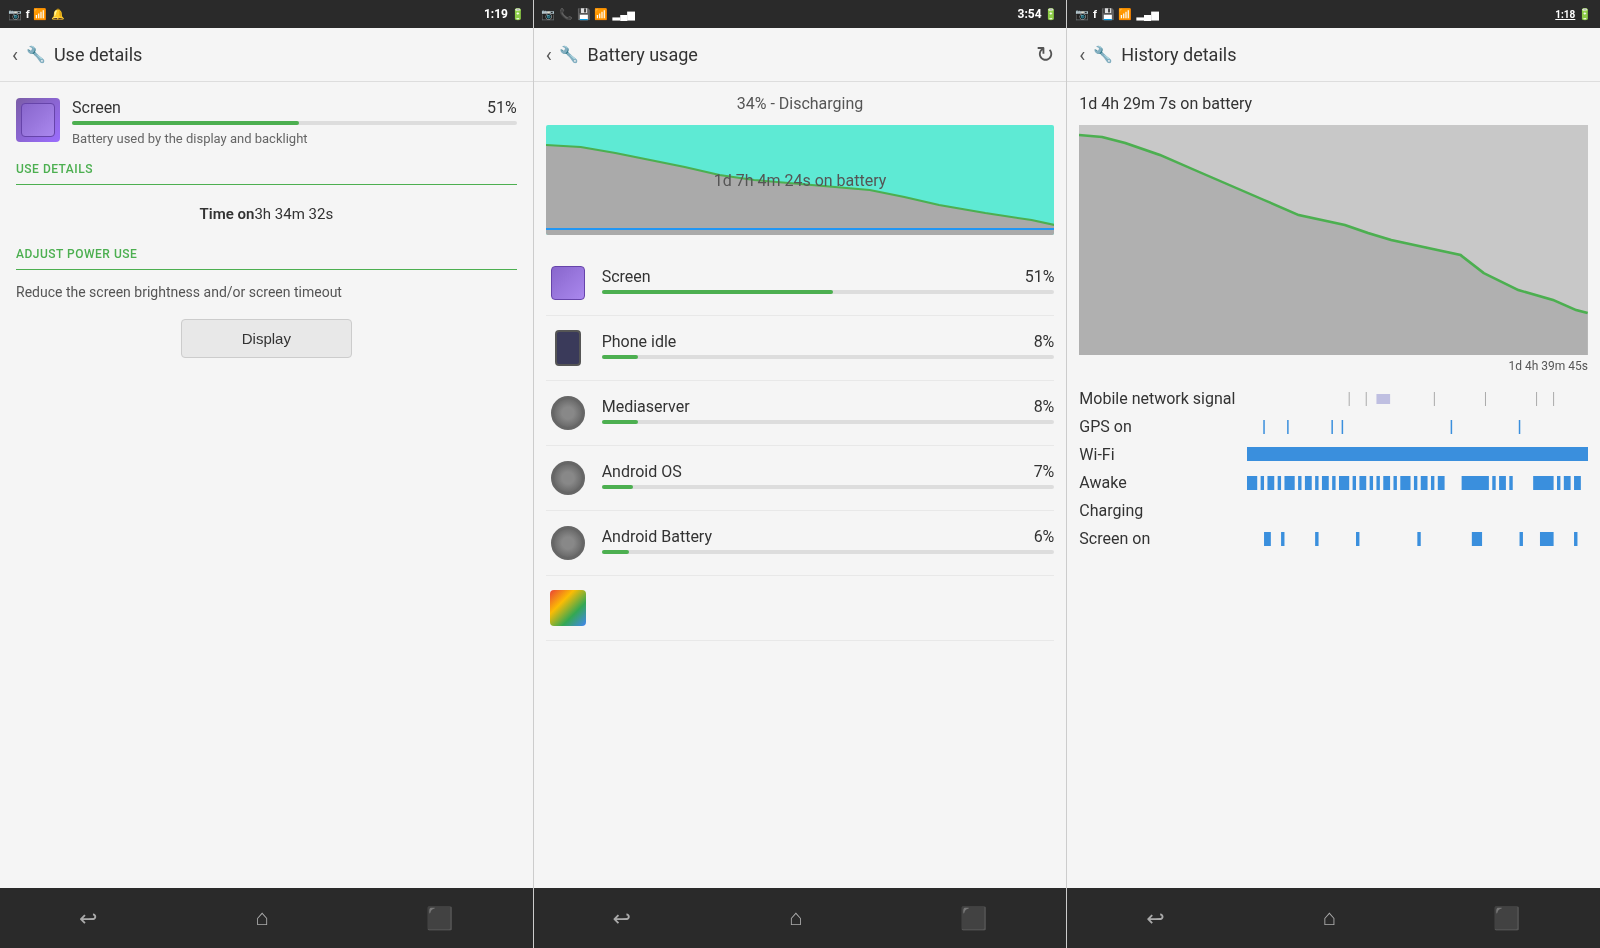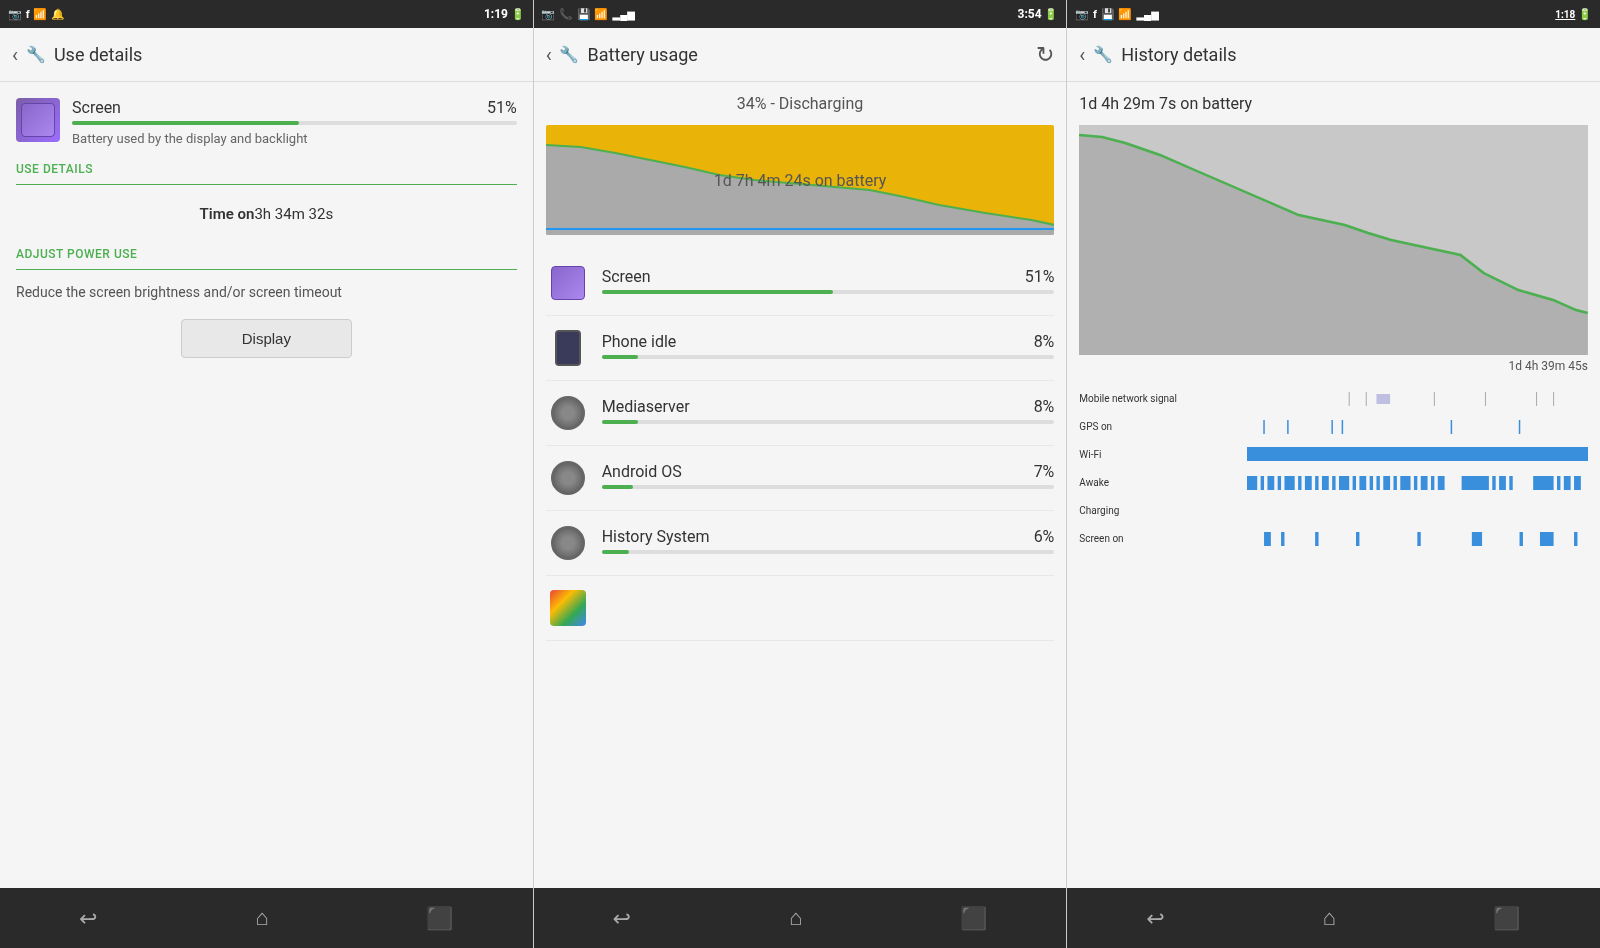--- a/index.html
+++ b/index.html
@@ -222,21 +222,21 @@
     }
 
     
     .battery-header {
       font-size: 16px;
       color: #555;
       margin-bottom: 12px;
     }
 
     .battery-chart-container {
-      background: #eab308;
+      background: #5eead4;
       border-radius: 2px;
       height: 110px;
       margin-bottom: 16px;
       position: relative;
       overflow: hidden;
     }
 
     .battery-chart-label {
       position: absolute;
       top: 50%;
@@ -331,21 +331,21 @@
 
     .signal-row {
       display: flex;
       align-items: center;
       height: 26px;
       margin-bottom: 2px;
       gap: 8px;
     }
 
     .signal-label {
-      font-size: 10px;
+      font-size: 16px;
       color: #333;
       width: 160px;
       flex-shrink: 0;
     }
 
     .signal-bar-area {
       flex: 1;
       height: 14px;
       background: transparent;
       position: relative;
@@ -559,21 +559,21 @@
           </div>
         </div>
       </div>
 
       <div class="battery-item">
         <div class="battery-item-icon" style="display:flex;align-items:center;justify-content:center;">
           <div class="icon-gear"></div>
         </div>
         <div class="battery-item-info">
           <div class="battery-item-name-row">
-            <span class="battery-item-name">History System</span>
+            <span class="battery-item-name">Android Battery</span>
             <span class="battery-item-percent">6%</span>
           </div>
           <div class="progress-bar-container">
             <div class="progress-bar-fill" style="width:6%"></div>
           </div>
         </div>
       </div>
 
       <div class="battery-item">
         <div class="battery-item-icon" style="display:flex;align-items:center;justify-content:center;">

